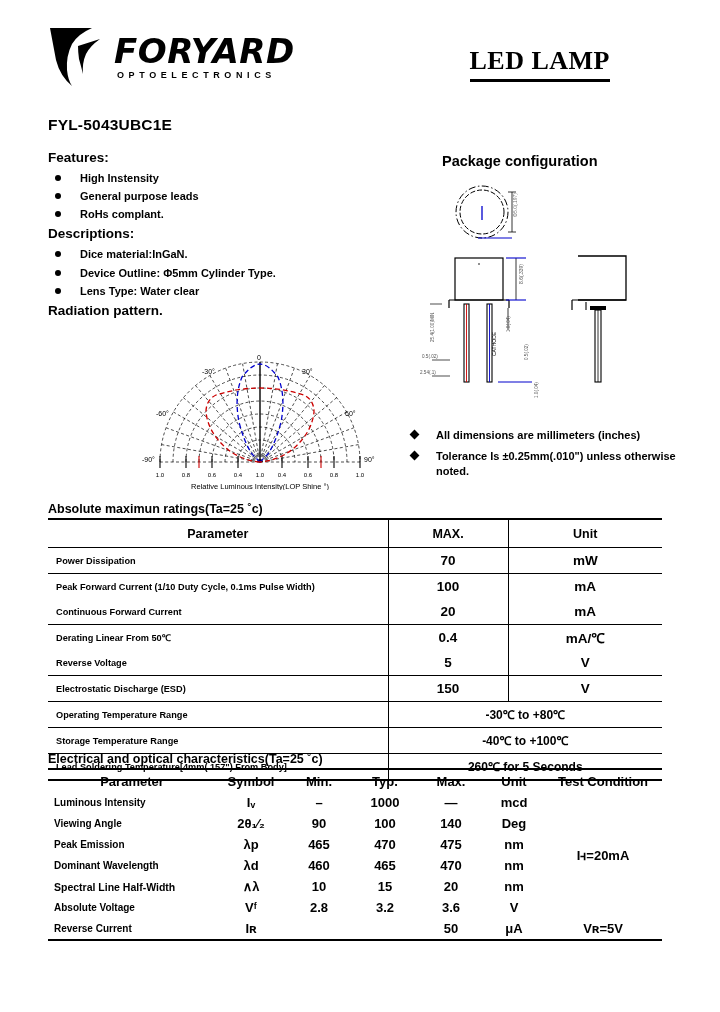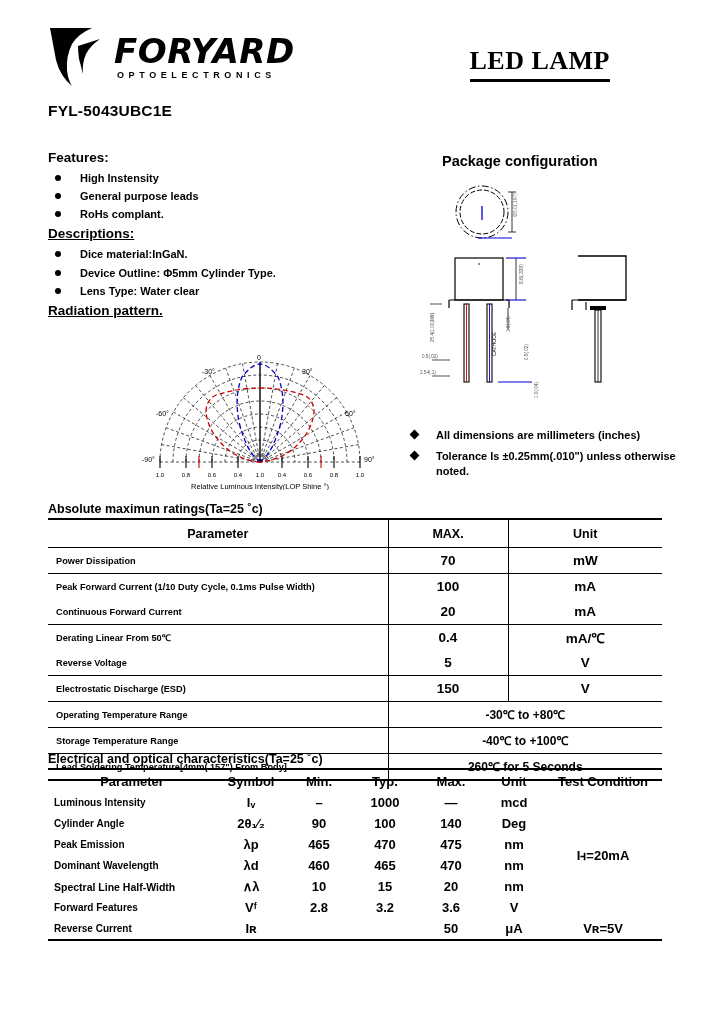--- a/index.html
+++ b/index.html
@@ -57,38 +57,38 @@
     right: 62px; top: 20px;
     font-family: "Liberation Serif", serif;
     font-size: 26px;
     font-weight: bold;
     letter-spacing: 0.5px;
     padding-bottom: 3px;
     border-bottom: 3px solid #000;
   }
   .part-number {
     position: absolute;
-    left: 48px; top: 102px;
+    left: 48px; top: 116px;
     font-size: 15.5px;
     font-weight: bold;
     letter-spacing: 0.2px;
   }
 
   
   .left-col {
     position: absolute;
     left: 48px; top: 150px;
     width: 340px;
   }
   .sec-head {
     font-size: 13.5px;
     font-weight: bold;
     margin: 0 0 7px 0;
   }
-  .sec-head.tight { margin-top: 2px; text-decoration: underline; }
+  .sec-head.tight { margin-top: 2px; }
   ul.bullets {
     list-style: none;
     margin: 0 0 4px 0;
     padding: 0;
   }
   ul.bullets li {
     position: relative;
     font-size: 11px;
     font-weight: bold;
     padding-left: 32px;
@@ -486,21 +486,21 @@
           <td class="pname hline-b">Luminous Intensity</td>
           <td class="vline hline-b">Iᵥ</td>
           <td class="vline hline-b">–</td>
           <td class="hline-b">1000</td>
           <td class="vline hline-b">—</td>
           <td class="vline hline-b">mcd</td>
           <td rowspan="6" class="nowrap">Iꟶ=20mA</td>
         </tr>
 
         <tr>
-          <td class="pname">Cylinder Angle</td>
+          <td class="pname">Viewing Angle</td>
           <td class="vline">2θ₁⁄₂</td>
           <td class="vline">90</td>
           <td>100</td>
           <td class="vline">140</td>
           <td class="vline">Deg</td>
         </tr>
 
         <tr>
           <td class="pname hline-b">Peak Emission</td>
           <td class="vline hline-b">λp</td>
@@ -522,21 +522,21 @@
         <tr>
           <td class="pname small hline-b">Spectral Line Half-Width</td>
           <td class="vline hline-b">∧λ</td>
           <td class="vline hline-b">10</td>
           <td class="hline-b">15</td>
           <td class="vline hline-b">20</td>
           <td class="vline hline-b">nm</td>
         </tr>
 
         <tr>
-          <td class="pname hline-b">Forward Features</td>
+          <td class="pname hline-b">Absolute Voltage</td>
           <td class="vline hline-b">Vᶠ</td>
           <td class="vline hline-b">2.8</td>
           <td class="hline-b">3.2</td>
           <td class="vline hline-b">3.6</td>
           <td class="vline hline-b">V</td>
         </tr>
 
         <tr>
           <td class="pname">Reverse Current</td>
           <td class="vline">Iʀ</td>

